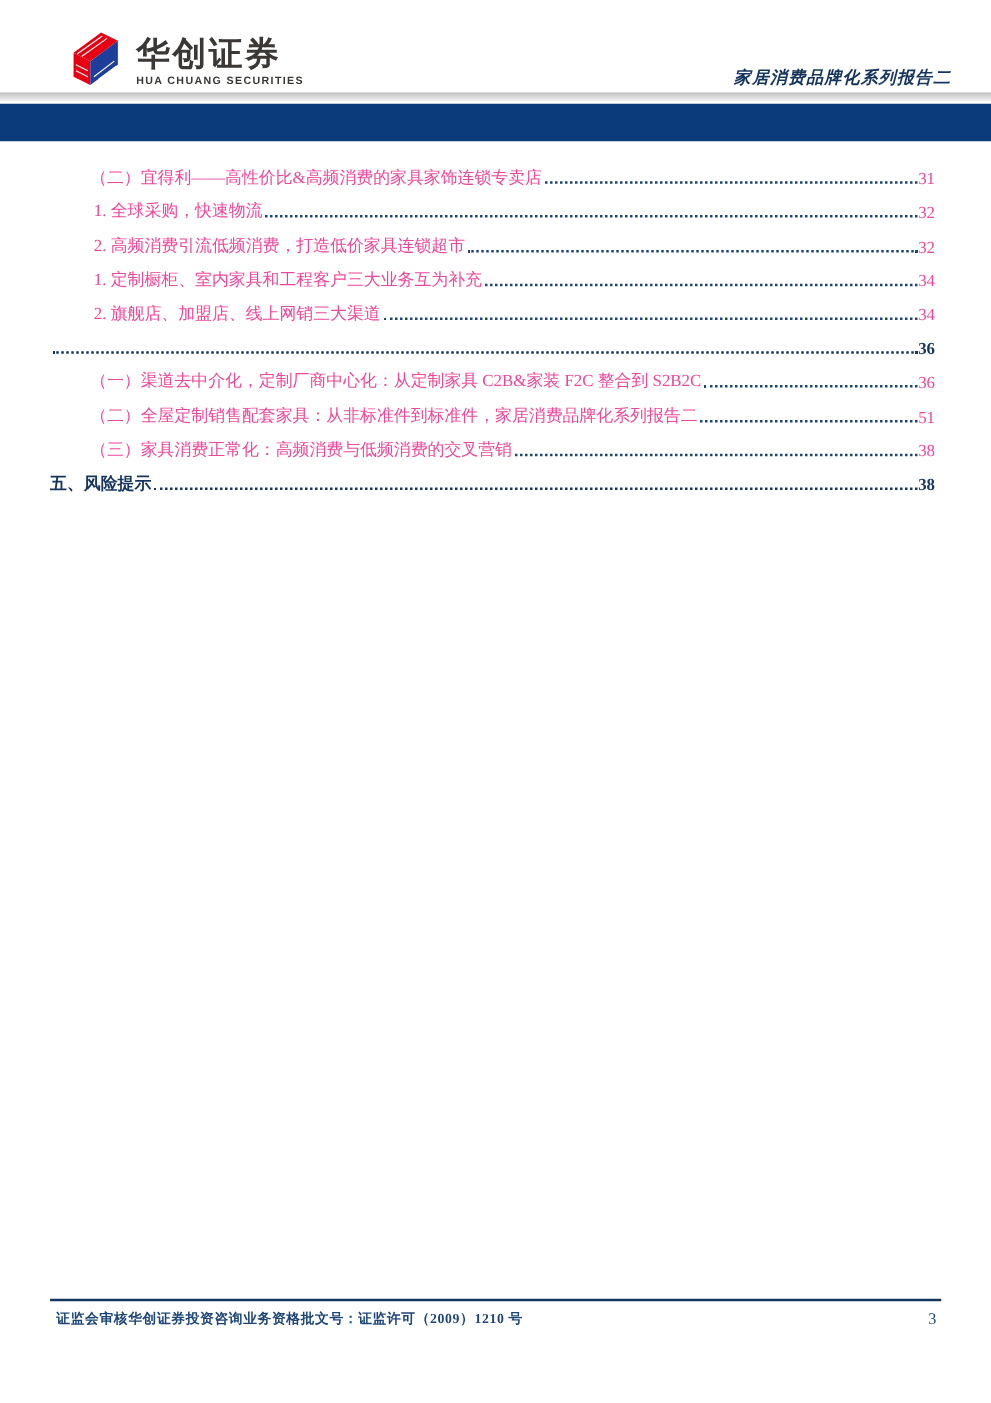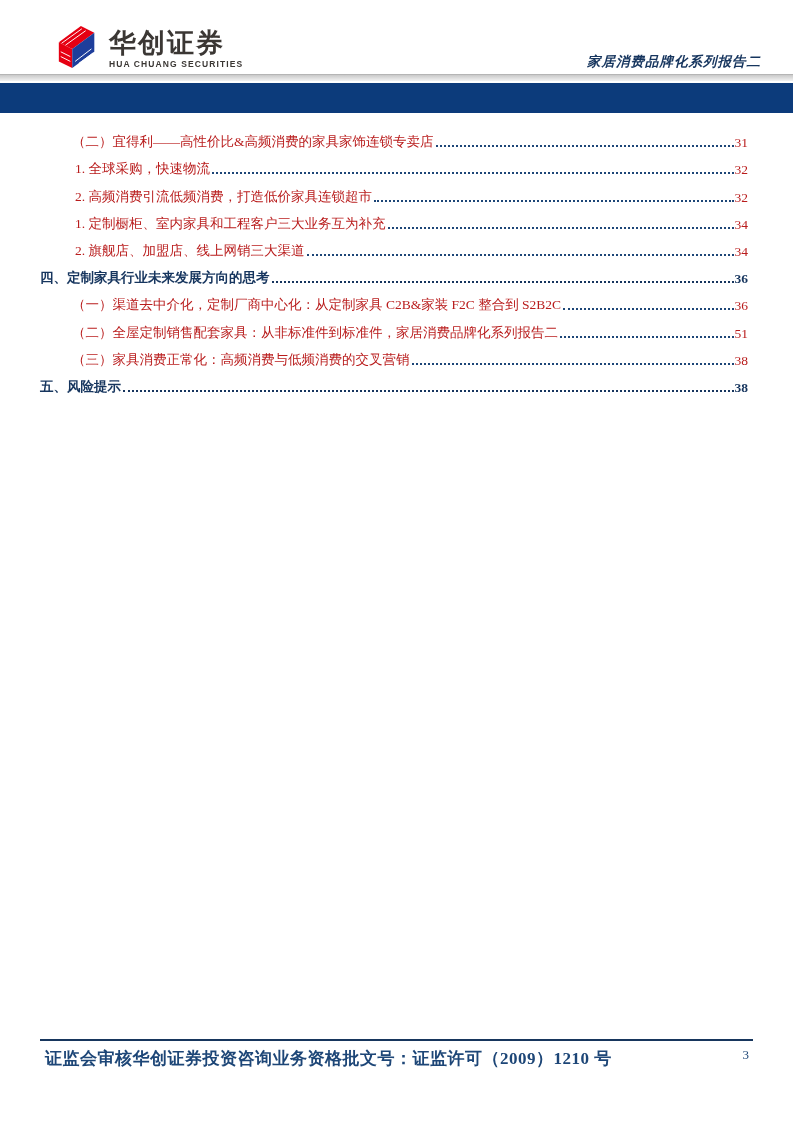--- a/index.html
+++ b/index.html
@@ -68,21 +68,21 @@
   .toc {
     position: absolute;
     left: 40px;
     right: 45px;
     top: 127px;
   }
   .toc-row {
     display: flex;
     align-items: flex-end;
     height: 27.2px;
-    color: #b91c1c;
+    color: #ec4899;
     font-size: 13.5px;
     cursor: pointer;
   }
   .toc-row .toc-label { white-space: nowrap; padding-bottom: 3px; }
   .toc-row .dots {
     flex: 1;
     border-bottom: 2px dotted #1d4677;
     margin: 0 1px 7px 2px;
     min-width: 10px;
   }
@@ -104,21 +104,21 @@
   .footer-row {
     position: absolute;
     left: 45px;
     right: 44px;
     top: 1047px;
     display: flex;
     justify-content: space-between;
     align-items: flex-start;
   }
   .footer-license {
-    font-size: 17px;
+    font-size: 11px;
     font-weight: bold;
     color: #1d4677;
     letter-spacing: 0.5px;
   }
   .footer-pagenum {
     font-size: 13px;
     color: #1d4677;
   }
 </style>
 </head>
@@ -173,21 +173,20 @@
         <span class="toc-label">1. 定制橱柜、室内家具和工程客户三大业务互为补充</span>
         <span class="dots"></span>
         <span class="toc-page">34</span>
       </div>
       <div class="toc-row lvl-3">
         <span class="toc-label">2. 旗舰店、加盟店、线上网销三大渠道</span>
         <span class="dots"></span>
         <span class="toc-page">34</span>
       </div>
       <div class="toc-row lvl-1 bold">
-        <span class="toc-label">四、定制家具行业未来发展方向的思考</span>
         <span class="dots"></span>
         <span class="toc-page">36</span>
       </div>
       <div class="toc-row lvl-2">
         <span class="toc-label">（一）渠道去中介化，定制厂商中心化：从定制家具 C2B&amp;家装 F2C 整合到 S2B2C</span>
         <span class="dots"></span>
         <span class="toc-page">36</span>
       </div>
       <div class="toc-row lvl-2">
         <span class="toc-label">（二）全屋定制销售配套家具：从非标准件到标准件，家居消费品牌化系列报告二</span>

